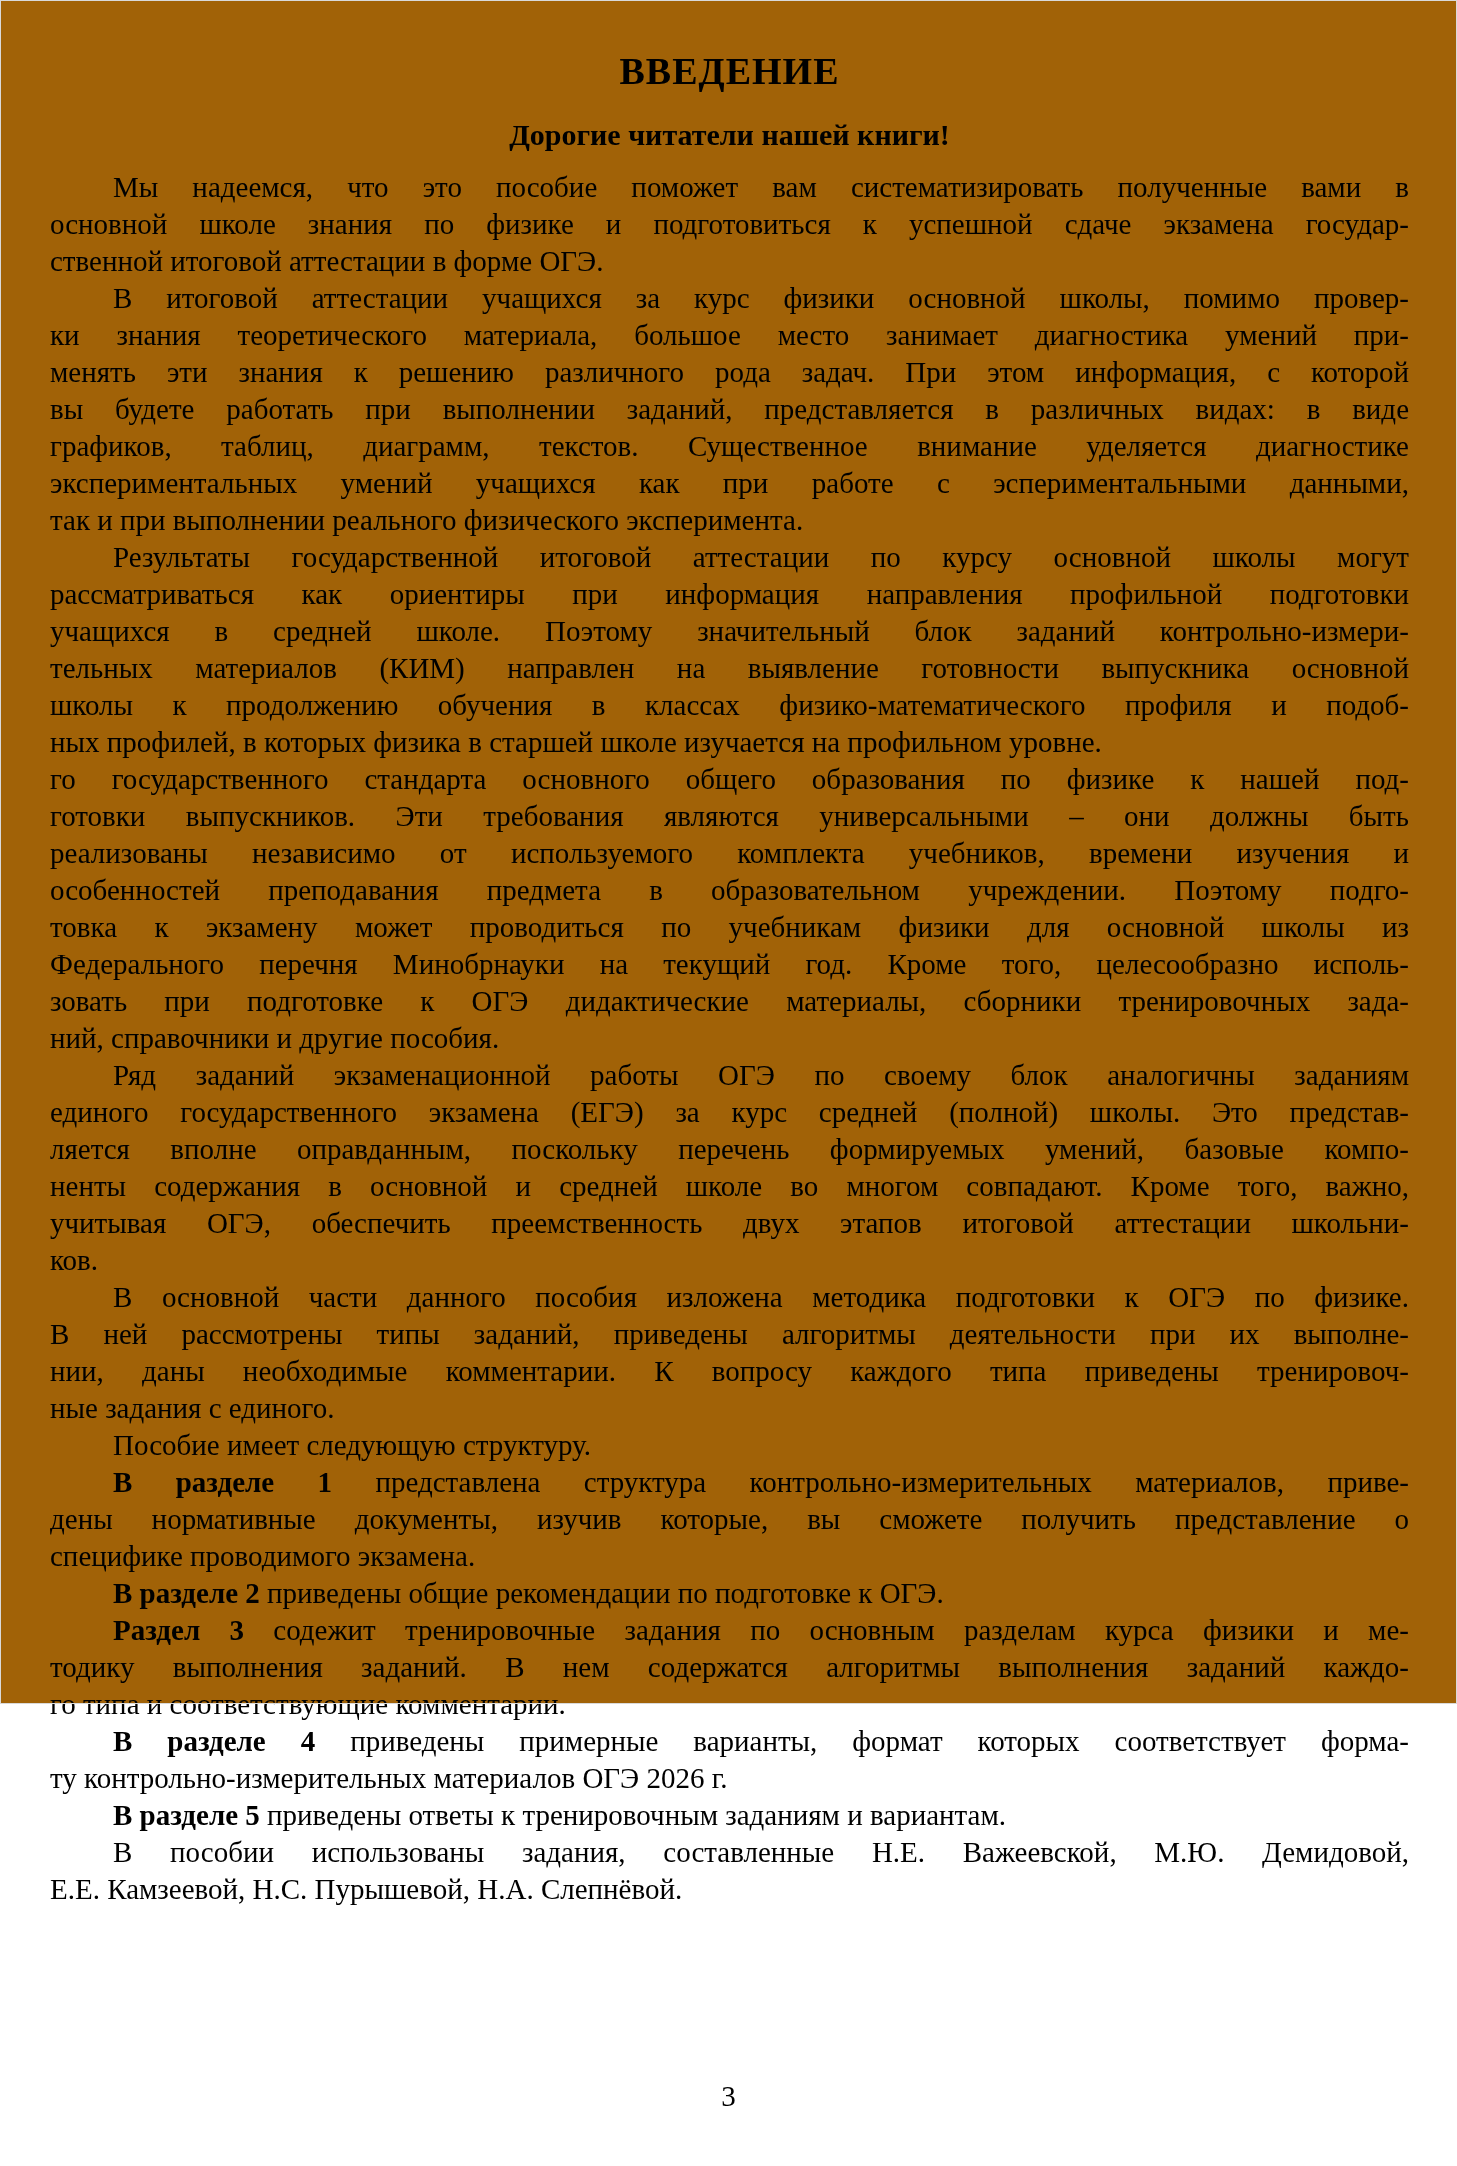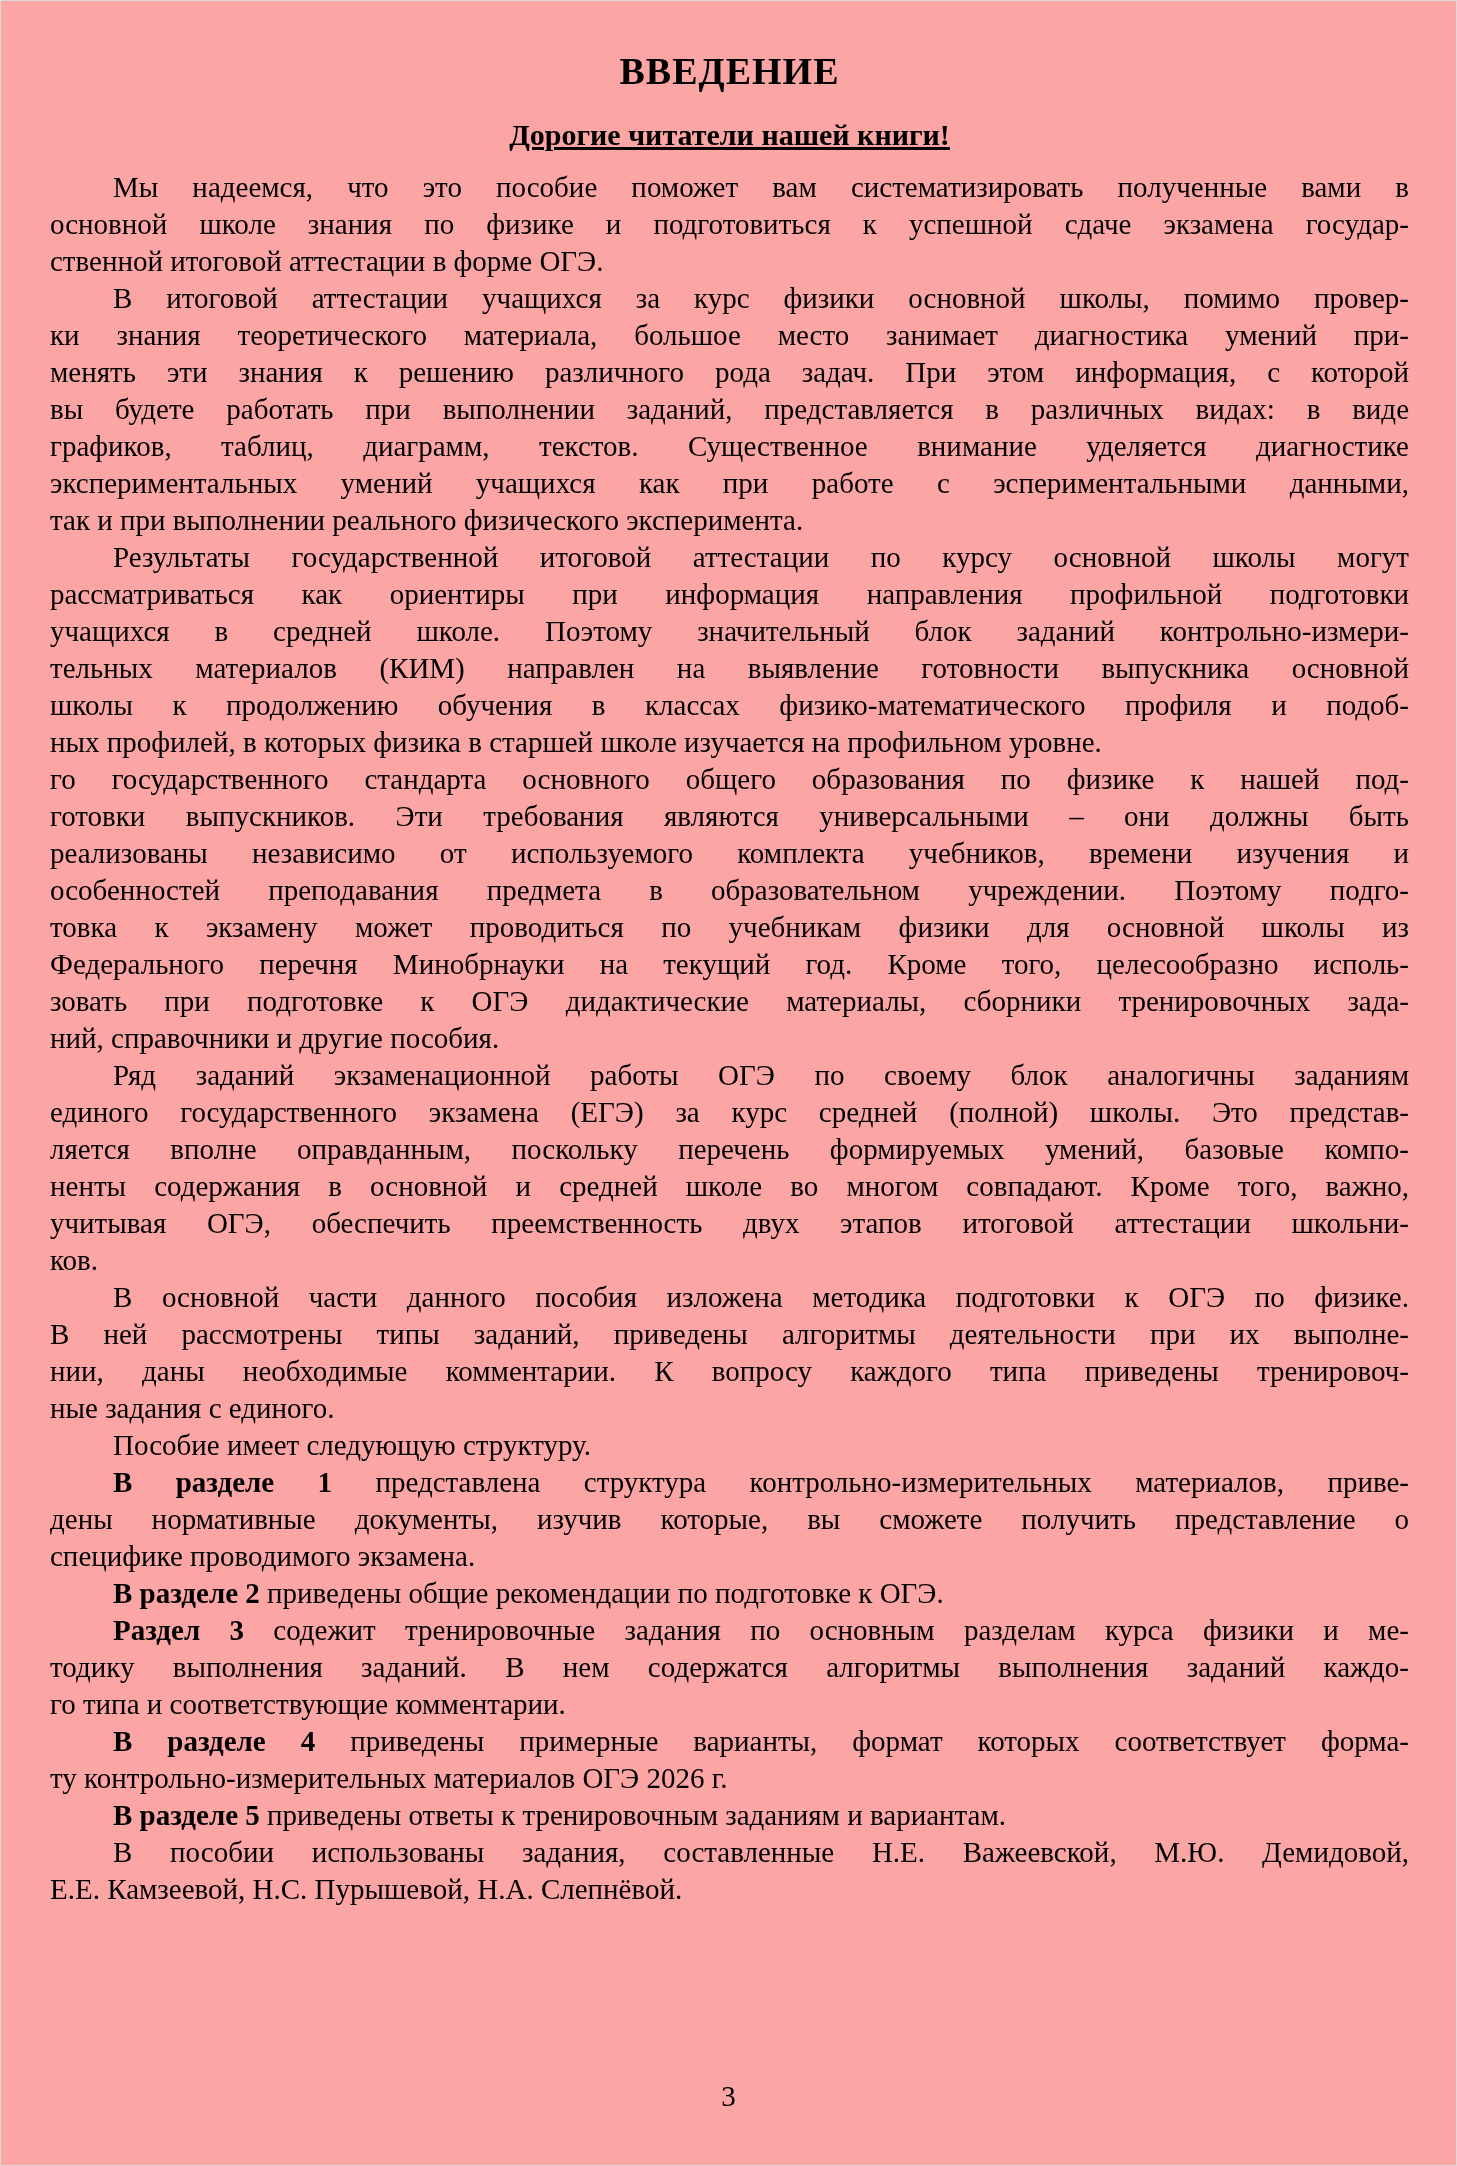--- a/index.html
+++ b/index.html
@@ -10,41 +10,40 @@
   body {
     width: 1457px;
     height: 2166px;
     color: #000000;
     font-family: "Liberation Serif", "DejaVu Serif", serif;
   }
   .page {
     position: relative;
     box-sizing: border-box;
     width: 1457px;
-    height: 2166px;
+    height: 1704px;
     padding: 50px 48px 0 50px;
-    background: #fca5a5;
+    background: #a16207;
     outline: 1px solid #d9d9d9;
     outline-offset: -1px;
   }
   .title {
     margin: 0;
     font-size: 38px;
     line-height: 42px;
     font-weight: bold;
     text-align: center;
     letter-spacing: 1px;
   }
   .greeting {
     margin: 26px 0 0 0;
     font-size: 30px;
     line-height: 34px;
     font-weight: bold;
     text-align: center;
-    text-decoration: underline;
   }
   .body-text {
     margin-top: 17px;
   }
   .paragraph {
     margin: 0;
   }
   .line {
     font-size: 29px;
     line-height: 37px;

